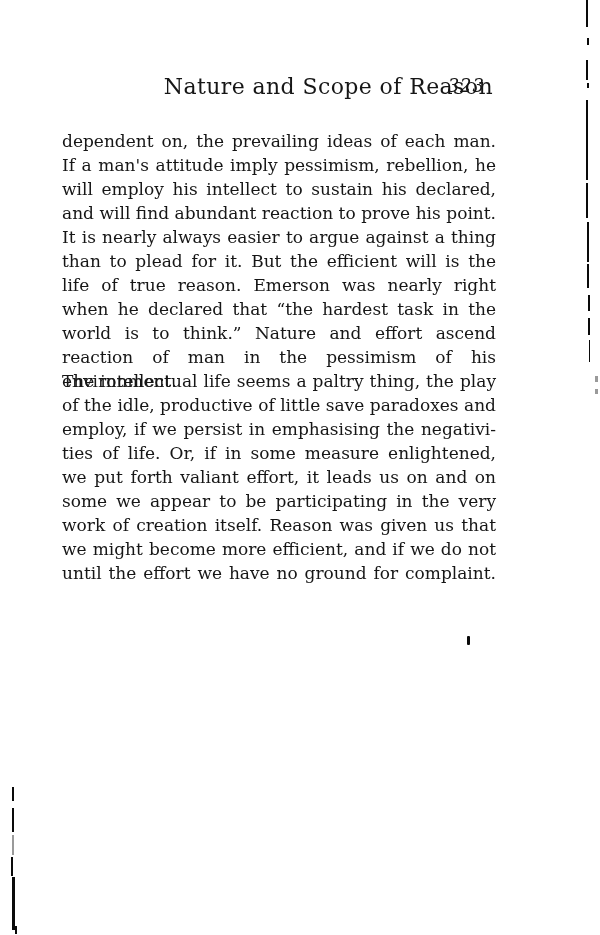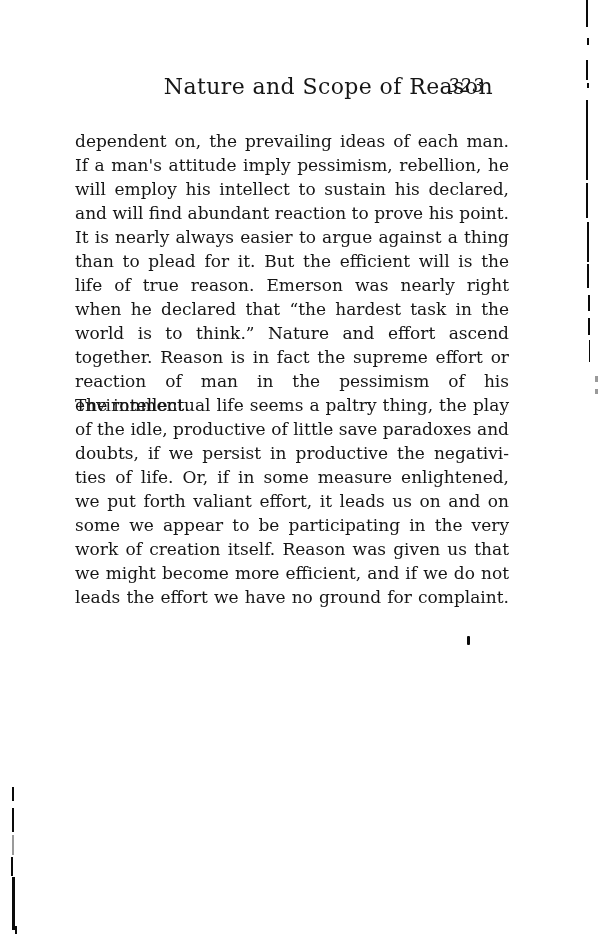--- a/index.html
+++ b/index.html
@@ -33,21 +33,21 @@
     position: absolute;
     right: 8px; top: 1px;
     font-size: 18px;
     letter-spacing: 1px;
     font-feature-settings: "onum";
     font-style: italic;
   }
   
   .bodytext {
     position: absolute;
-    left: 75px; top: 129px;
+    left: 62px; top: 129px;
     width: 434px;
   }
   .line {
     width: 434px;
     height: 24px;
     line-height: 24px;
     font-size: 17px;
     text-align: justify;
     text-align-last: justify;
     white-space: normal;
@@ -77,31 +77,30 @@
   <div class="bodytext">
     <div class="line">dependent on, the prevailing ideas of each man.</div>
     <div class="line">If a man's attitude imply pessimism, rebellion, he</div>
     <div class="line">will employ his intellect to sustain his declared,</div>
     <div class="line">and will find abundant reaction to prove his point.</div>
     <div class="line">It is nearly always easier to argue against a thing</div>
     <div class="line">than to plead for it. But the efficient will is the</div>
     <div class="line">life of true reason. Emerson was nearly right</div>
     <div class="line">when he declared that “the hardest task in the</div>
     <div class="line">world is to think.” Nature and effort ascend</div>
-    <div class="line">together. Reason is in fact the supreme effort or</div>
     <div class="line">reaction of man in the pessimism of his environment.</div>
     <div class="line">The intellectual life seems a paltry thing, the play</div>
     <div class="line">of the idle, productive of little save paradoxes and</div>
-    <div class="line">doubts, if we persist in productive the negativi-</div>
+    <div class="line">employ, if we persist in emphasising the negativi-</div>
     <div class="line">ties of life. Or, if in some measure enlightened,</div>
     <div class="line">we put forth valiant effort, it leads us on and on</div>
     <div class="line">some we appear to be participating in the very</div>
     <div class="line">work of creation itself. Reason was given us that</div>
     <div class="line">we might become more efficient, and if we do not</div>
-    <div class="line">leads the effort we have no ground for complaint.</div>
+    <div class="line">until the effort we have no ground for complaint.</div>
   </div>
 
   <div class="apostrophe-mark"></div>
 
   <div class="art" style="left:586px; top:0;   width:2px; height:27px;"></div>
   <div class="art" style="left:587px; top:38px; width:2px; height:7px;"></div>
   <div class="art" style="left:586px; top:60px; width:2px; height:20px;"></div>
   <div class="art" style="left:587px; top:83px; width:2px; height:5px;"></div>
   <div class="art" style="left:586px; top:100px; width:2px; height:80px;"></div>
   <div class="art" style="left:586px; top:183px; width:2px; height:35px;"></div>

